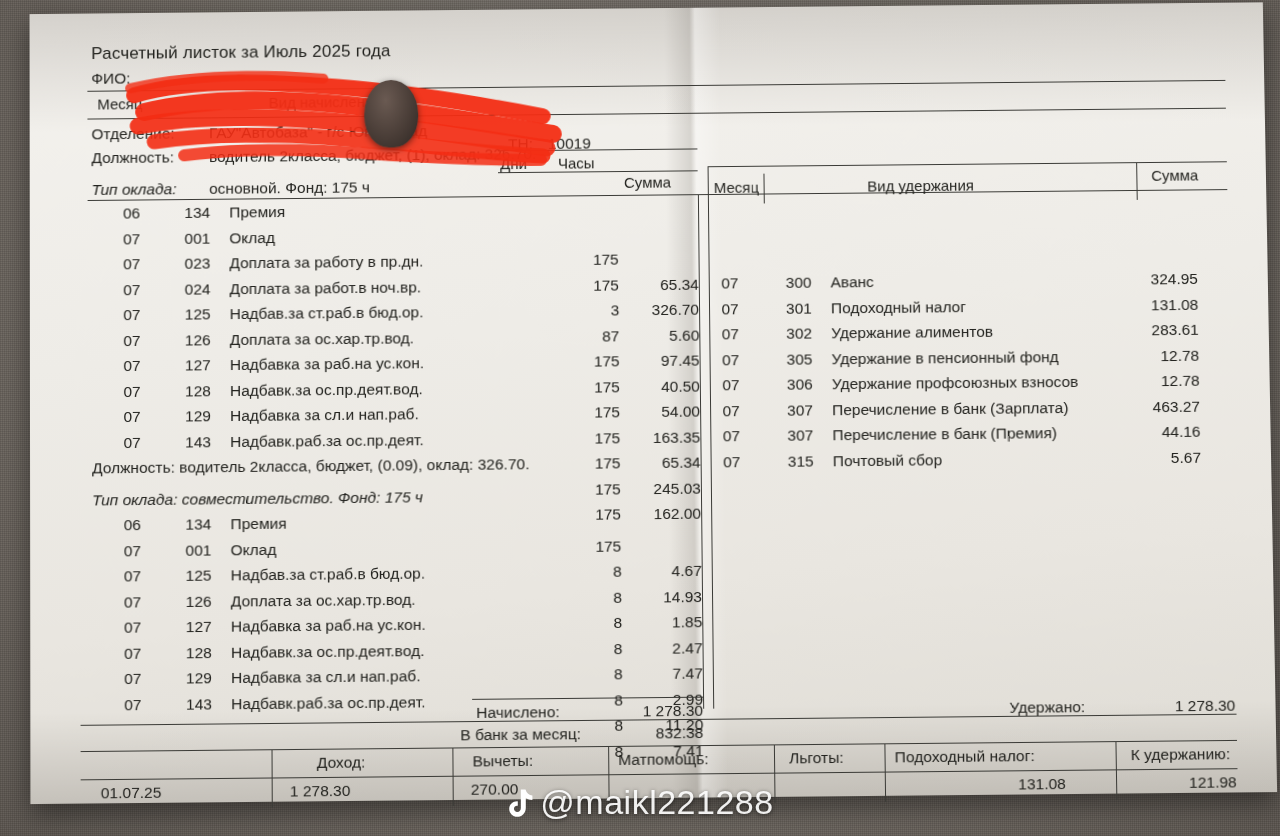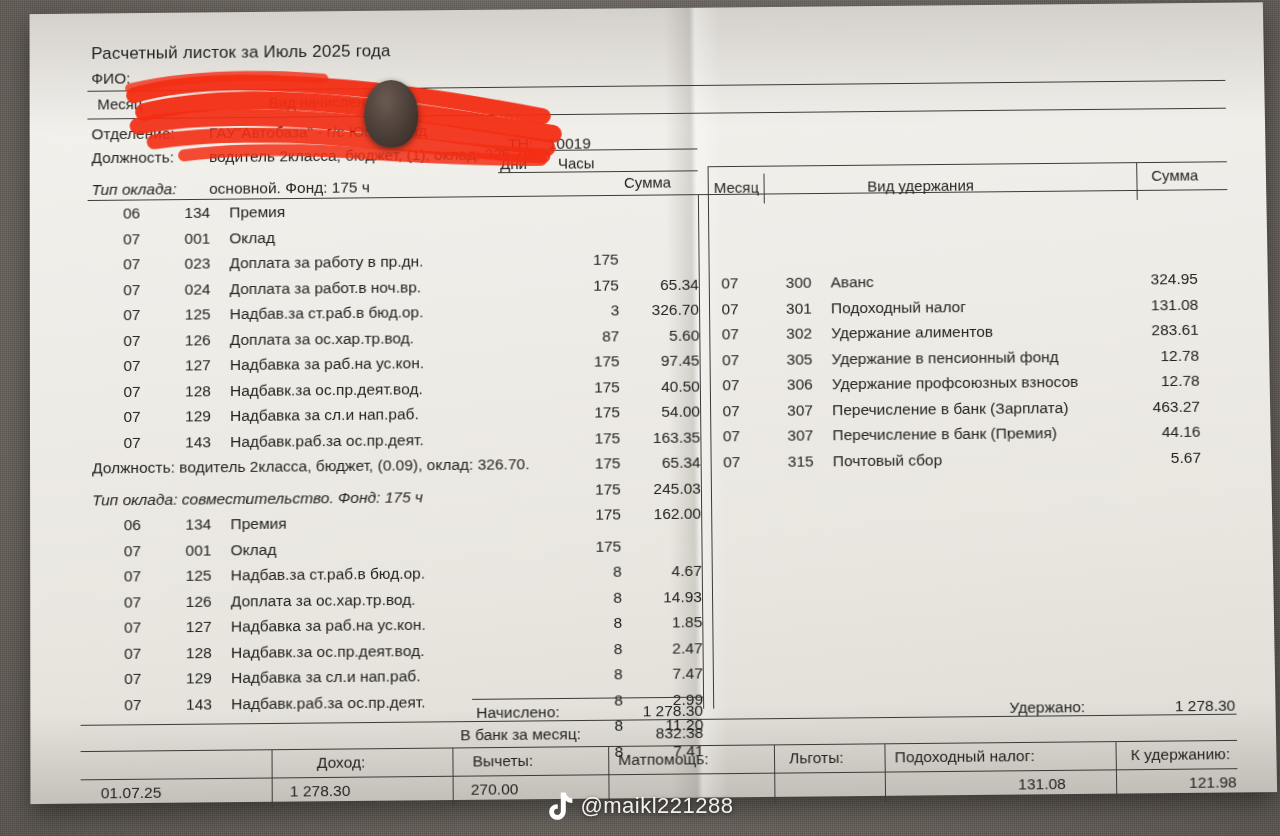--- a/index.html
+++ b/index.html
@@ -120,21 +120,21 @@
   }
 
   
   #watermark {
     position: absolute;
     left: 0;
     bottom: 14px;
     width: 100%;
     text-align: center;
     color: rgba(255,255,255,0.92);
-    font-size: 22px;
+    font-size: 34px;
     letter-spacing: 0.5px;
     text-shadow: 0 1px 4px rgba(0,0,0,0.55);
     display: flex;
     justify-content: center;
     align-items: center;
     gap: 4px;
   }
   #tiktok-note { font-size: 28px; }
 </style>
 </head>

